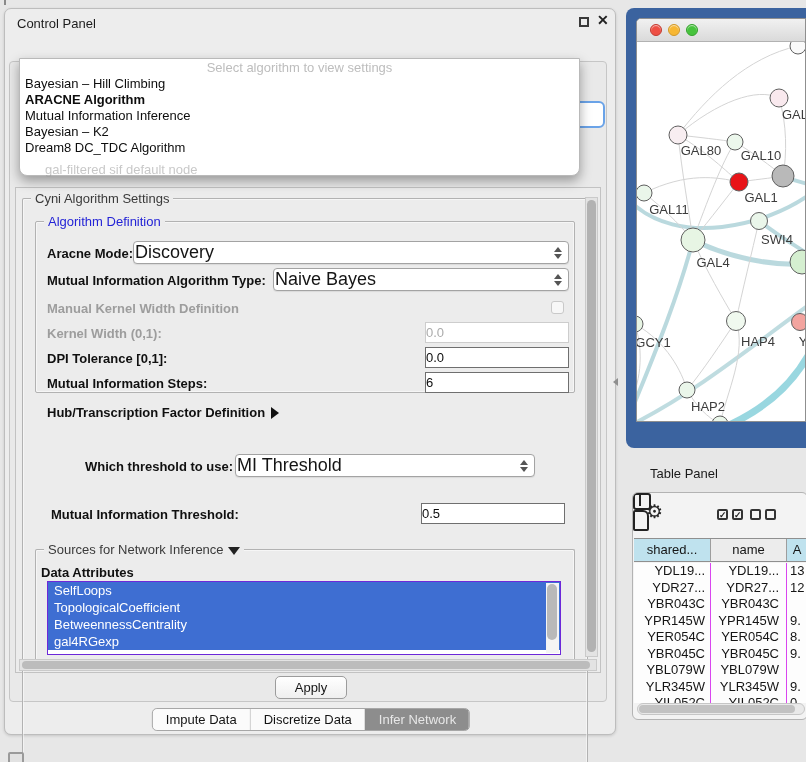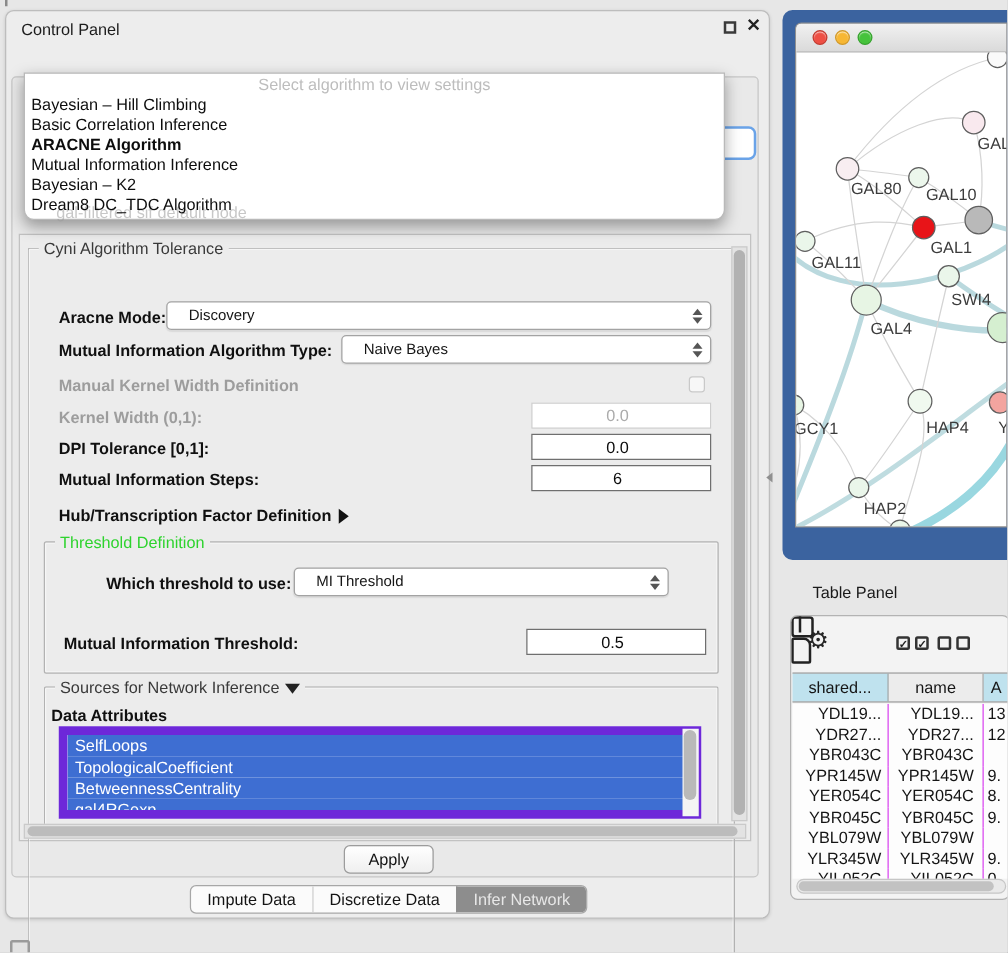--- a/index.html
+++ b/index.html
@@ -49,31 +49,31 @@
   .algo-item.bold { font-weight:bold; }
   #algo-ghost { position:absolute; left:25px; top:103px; font-size:13px; color:#9b9b9b; opacity:.55; z-index:1; }
   
   #settings-outer { position:absolute; left:10px; top:178px; width:586px; height:486px; background:#ececec; border:1px solid #c2c2c2; }
   .grp { position:absolute; border:1px solid #b2b2b2; border-radius:2px; box-shadow:inset 0 0 0 1px rgba(255,255,255,.5); }
   .leg { position:absolute; top:-8px; left:8px; background:#ececec; padding:0 4px; font-size:13px; color:#3a3a3a; white-space:nowrap; }
   .leg.blue { color:#2323d6; }
   .leg.green { color:#2ed32e; }
   .lbl { position:absolute; font-size:13px; font-weight:bold; color:#101010; white-space:nowrap; }
   .lbl.dis { color:#9d9d9d; }
-  .combo { position:absolute; height:23px; background:#fff; border:1px solid #a3a3a3; border-radius:4px; font-size:12px; line-height:21px; padding-left:17px; box-shadow:0 1px 1px rgba(0,0,0,.08); }
+  .combo { position:absolute; height:23px; background:#fff; border:1px solid #a3a3a3; border-radius:4px; font-size:18px; line-height:21px; padding-left:1px; box-shadow:0 1px 1px rgba(0,0,0,.08); }
   .steppers { position:absolute; right:5px; top:4px; width:10px; height:14px; }
   .tri-up { position:absolute; top:1px; left:1px; width:0; height:0; border-left:4px solid transparent; border-right:4px solid transparent; border-bottom:5px solid #555; }
   .tri-down { position:absolute; bottom:1px; left:1px; width:0; height:0; border-left:4px solid transparent; border-right:4px solid transparent; border-top:5px solid #555; }
-  .field { position:absolute; height:21px; background:#fff; border:1px solid #6f6f6f; font-size:13px; line-height:19px; text-align:center; padding-right:6px; color:#0c0c0c; }
+  .field { position:absolute; height:21px; background:#fff; border:1px solid #6f6f6f; font-size:13px; line-height:19px; text-align:left; padding-right:6px; color:#0c0c0c; }
   .field.dis { border-color:#cdcdcd; color:#ababab; }
   .checkbox { position:absolute; width:13px; height:13px; border:1px solid #c9c9c9; background:#f7f7f7; border-radius:3px; }
   .tri-right { display:inline-block; width:0; height:0; border-top:6px solid transparent; border-bottom:6px solid transparent; border-left:8px solid #111; margin-left:6px; vertical-align:-2px; }
   .tri-dn-leg { display:inline-block; width:0; height:0; border-left:6px solid transparent; border-right:6px solid transparent; border-top:8px solid #222; margin-left:4px; vertical-align:-1px; }
   
-  #attr-list { position:absolute; left:42px; top:572px; width:514px; height:74px; background:#fff; border:7px solid #6d28d9; overflow:hidden; }
+  #attr-list { position:absolute; left:42px; top:572px; width:514px; height:74px; background:#fff; border:1px solid #6d28d9; overflow:hidden; }
   .attr-item { height:17px; line-height:17px; font-size:13px; padding-left:6px; background:#3e6ed2; color:#fff; }
   #attr-vscroll { position:absolute; left:541px; top:574px; width:13px; height:70px; background:#f4f4f4; }
   #attr-vthumb { position:absolute; left:1px; top:1px; width:10px; height:56px; background:#b9b9b9; border-radius:6px; }
   
   #set-vscroll { position:absolute; left:580px; top:188px; width:13px; height:460px; background:#e3e3e3; border:1px solid #cacaca; }
   #set-vthumb { position:absolute; left:1px; top:2px; width:9px; height:452px; background:#b2b2b2; border-radius:6px; }
   #set-hscroll { position:absolute; left:14px; top:650px; width:578px; height:12px; background:#e3e3e3; border:1px solid #cacaca; }
   #set-hthumb { position:absolute; left:2px; top:1px; width:568px; height:8px; background:#bcbcbc; border-radius:6px; }
   #apply-btn {
     position:absolute; left:306px; top:667px; transform:translateX(-50%);
@@ -123,24 +123,27 @@
     <div class="titlebar-title">Control Panel</div>
     <div class="float-btn"></div>
     <div class="close-btn">✕</div>
 
 
     <div id="content-panel"></div>
     <div id="ghost-combo"></div>
 
     <div id="settings-outer">
       <div class="grp" style="left:6px; top:10px; width:566px; height:636px; border-bottom:none;">
-        <span class="leg">Cyni Algorithm Tolerance</span>
-      </div>
-    </div>
-
+        <span class="leg">Cyni Algorithm Settings</span>
+      </div>
+    </div>
+
+    <div class="grp" style="left:30px; top:212px; width:540px; height:172px;">
+      <span class="leg blue">Algorithm Definition</span>
+    </div>
     <span class="lbl" style="left:42px; top:237px;">Aracne Mode:</span>
     <div class="combo" style="left:128px; top:232px; width:436px;">
       <span>Discovery</span>
       <span class="steppers">
           <i class="tri-up"></i>
           <i class="tri-down"></i>
         </span>
     </div>
     <span class="lbl" style="left:42px; top:264px;">Mutual Information Algorithm Type:</span>
     <div class="combo" style="left:268px; top:259px; width:296px;">
@@ -156,23 +159,20 @@
     <div class="field dis" style="left:420px; top:313px; width:144px;">0.0</div>
     <span class="lbl" style="left:42px; top:342px;">DPI Tolerance [0,1]:</span>
     <div class="field" style="left:420px; top:338px; width:144px;">0.0</div>
     <span class="lbl" style="left:42px; top:367px;">Mutual Information Steps:</span>
     <div class="field" style="left:420px; top:363px; width:144px;">6</div>
 
     <span class="lbl" style="left:42px; top:396px;">
       <span>Hub/Transcription Factor Definition</span><i class="tri-right"></i>
     </span>
 
-    <div class="grp" style="left:30px; top:424px; width:540px; height:106px;">
-      <span class="leg green">Threshold Definition</span>
-    </div>
     <span class="lbl" style="left:80px; top:450px;">Which threshold to use:</span>
     <div class="combo" style="left:230px; top:445px; width:300px;">
       <span>MI Threshold</span>
       <span class="steppers">
           <i class="tri-up"></i>
           <i class="tri-down"></i>
         </span>
     </div>
     <span class="lbl" style="left:46px; top:498px;">Mutual Information Threshold:</span>
     <div class="field" style="left:416px; top:494px; width:144px;">0.5</div>
@@ -209,21 +209,20 @@
         </div>
       <div class="tab sel">
           <span>Infer Network</span>
         </div>
     </div>
 
     <div id="algo-popup">
       <div id="algo-prompt">Select algorithm to view settings</div>
       <div id="algo-list">
           <div class="algo-item">Bayesian – Hill Climbing</div>
-          <div class="algo-item">Basic Correlation Inference</div>
           <div class="algo-item bold">ARACNE Algorithm</div>
           <div class="algo-item">Mutual Information Inference</div>
           <div class="algo-item">Bayesian – K2</div>
           <div class="algo-item">Dream8 DC_TDC Algorithm</div>
         </div>
       <div id="algo-ghost">gal-filtered sif default node</div>
     </div>
   </div>
 
   <div id="splitter-arrow"></div>

